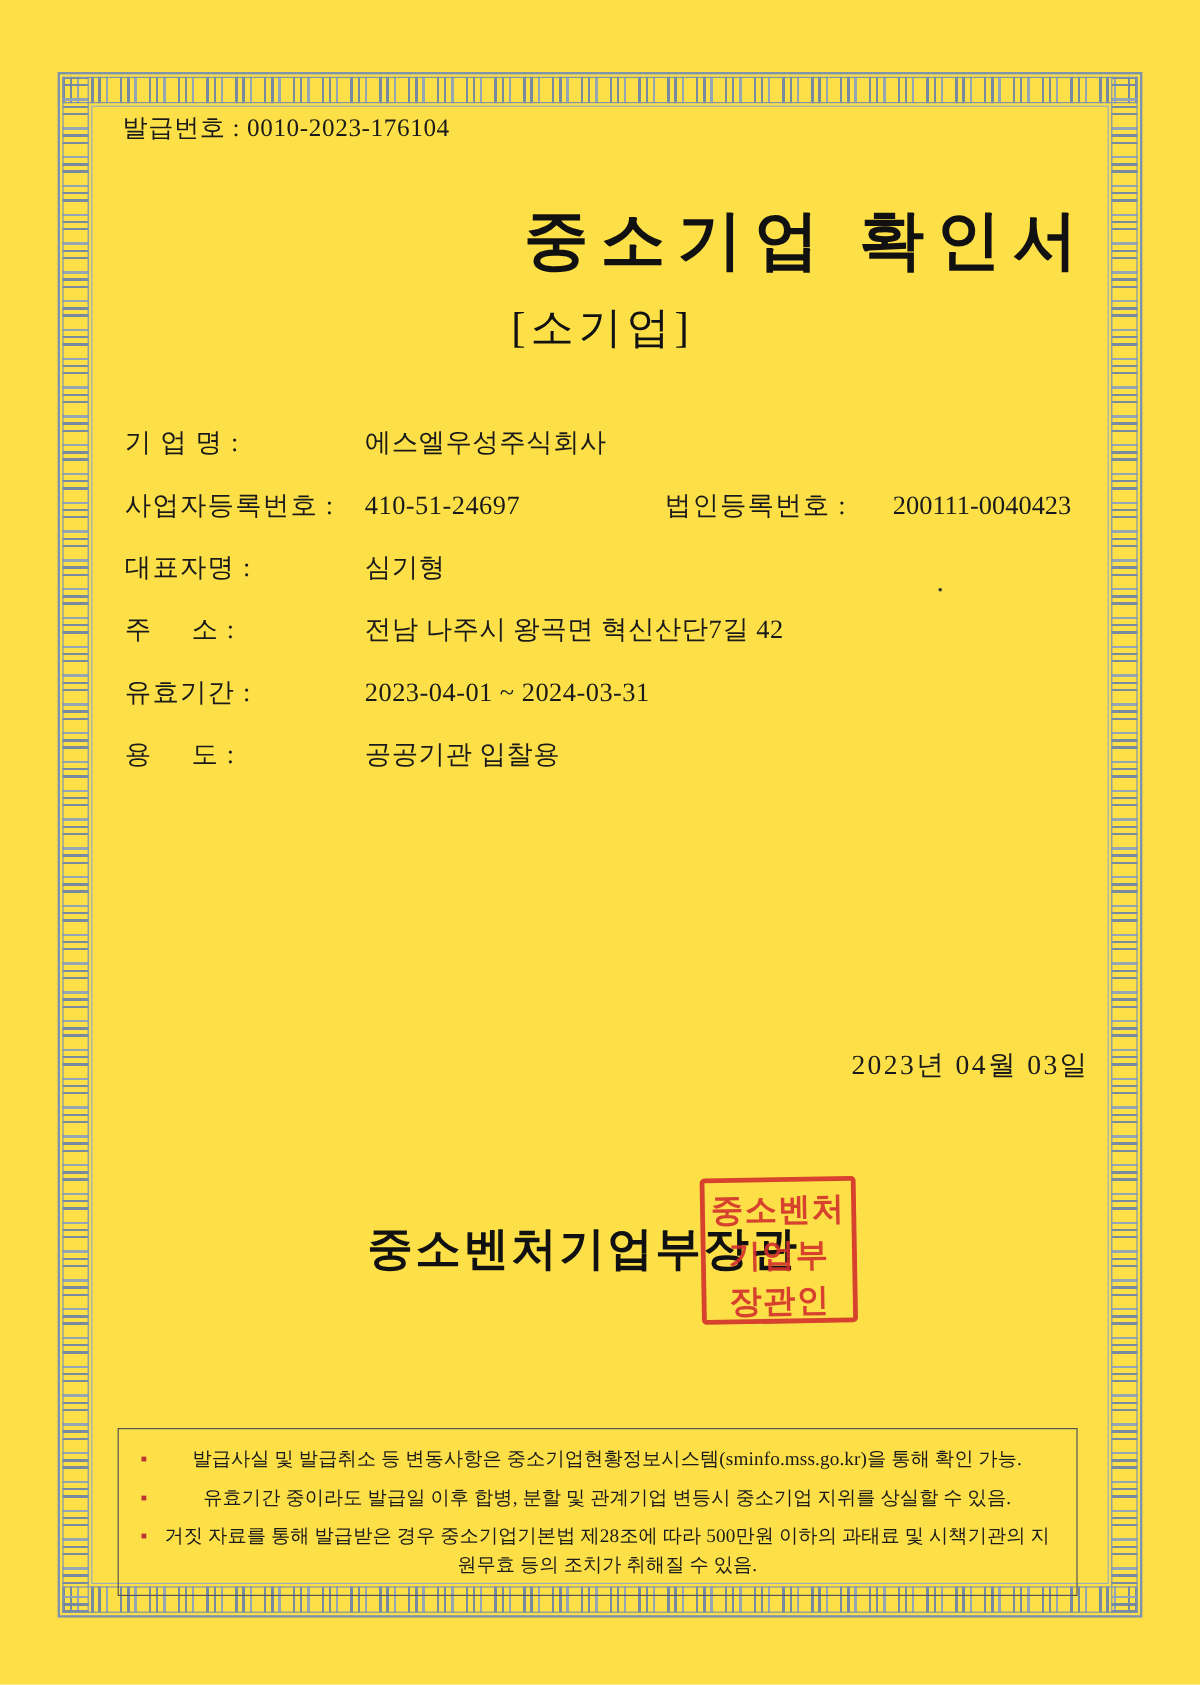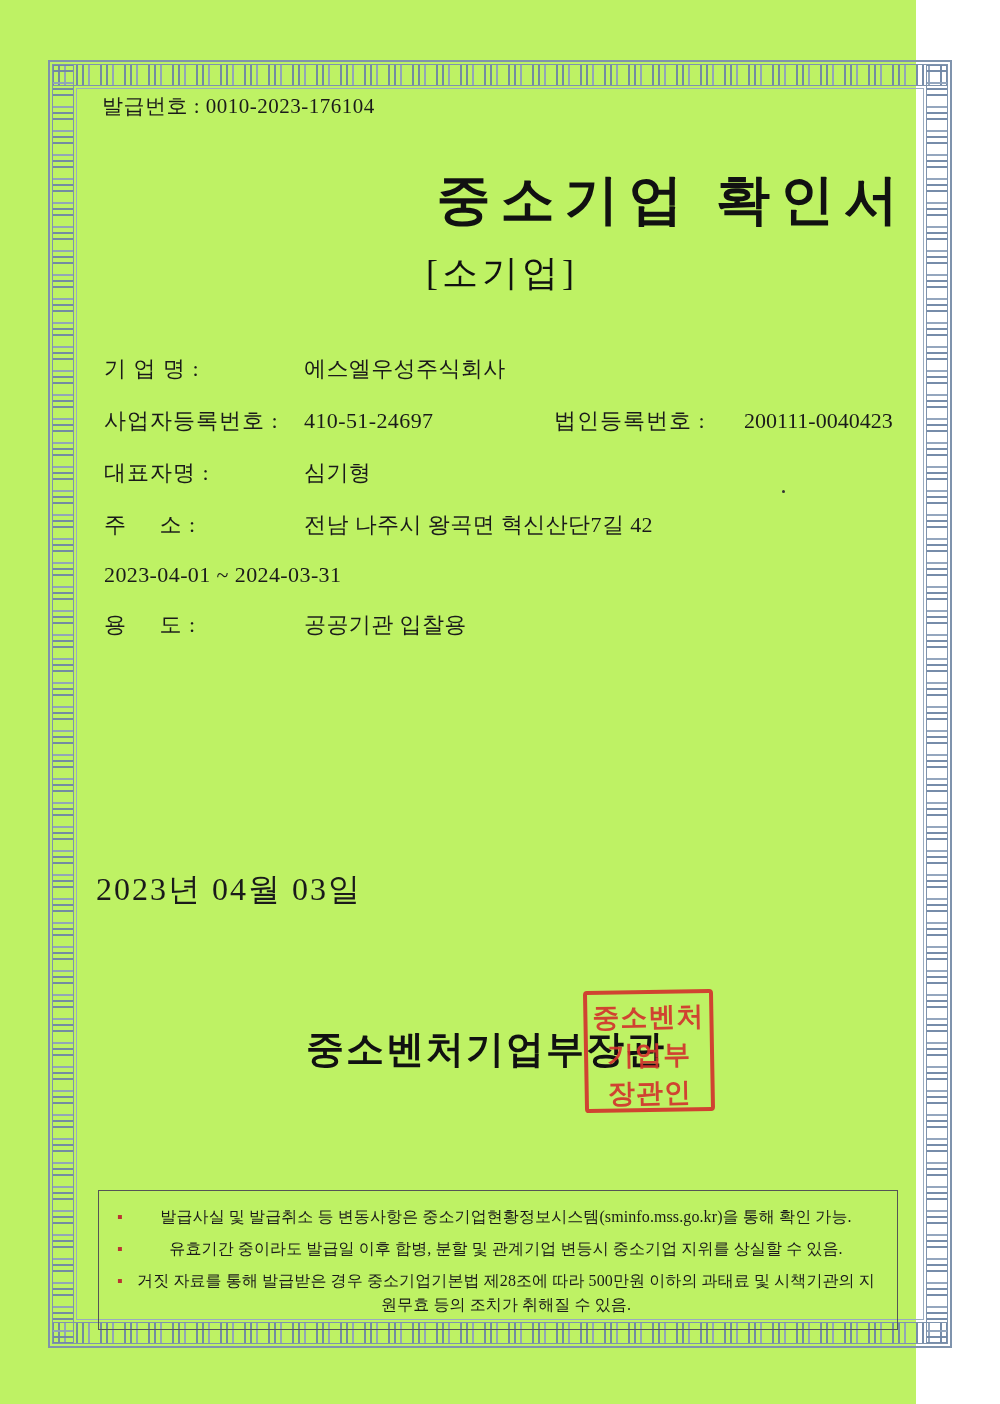--- a/index.html
+++ b/index.html
@@ -13,23 +13,23 @@
     font-family: "Liberation Serif", serif;
     color: #1a1a1a;
     position: relative;
     overflow: hidden;
   }
 
   
   .page {
     position: absolute;
     left: 0; top: 0;
-    width: 916px;
+    width: 1000px;
     height: 1404px;
-    background: #bef264;
+    background: #fde047;
   }
 
   .greek-border {
     position: absolute;
     left: 48px;
     top: 60px;
     width: 904px;
     height: 1288px;
     box-sizing: border-box;
     border: 2px solid #7f93ad;
@@ -149,22 +149,22 @@
 
   .statement {
     margin-top: 44px;
     margin-left: 10px;
     font-size: 23px;
     letter-spacing: .5px;
   }
 
   .date {
     margin-top: 228px;
-    text-align: left;
-    font-size: 32px;
+    text-align: right;
+    font-size: 23px;
     letter-spacing: 2px;
   }
 
   .signature-area {
     position: relative;
     margin-top: 88px;
     height: 120px;
   }
   .sign-text {
     position: absolute;
@@ -270,20 +270,21 @@
         <div class="flabel">대표자명 :</div>
         <div class="fvalue">심기형</div>
       </div>
 
       <div class="frow">
         <div class="flabel">주     소 :</div>
         <div class="fvalue">전남 나주시 왕곡면 혁신산단7길 42</div>
       </div>
 
       <div class="frow">
+        <div class="flabel">유효기간 :</div>
         <div class="fvalue">2023-04-01 ~ 2024-03-31</div>
       </div>
 
       <div class="frow">
         <div class="flabel">용     도 :</div>
         <div class="fvalue">공공기관 입찰용</div>
       </div>
 
     </div>
 

